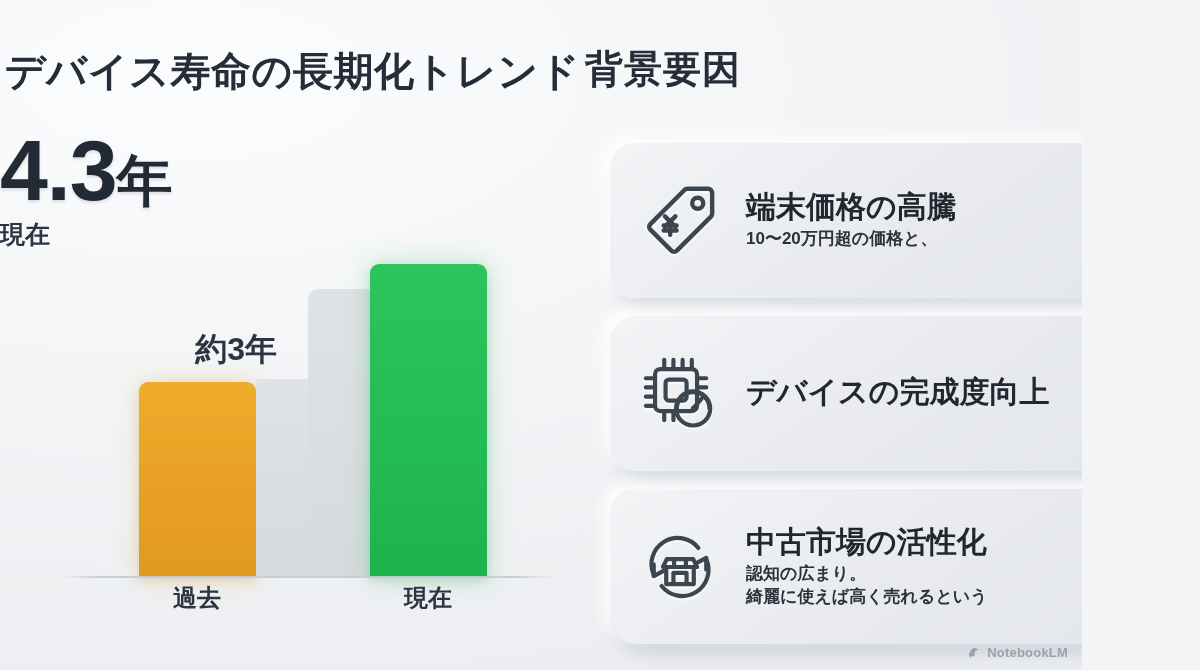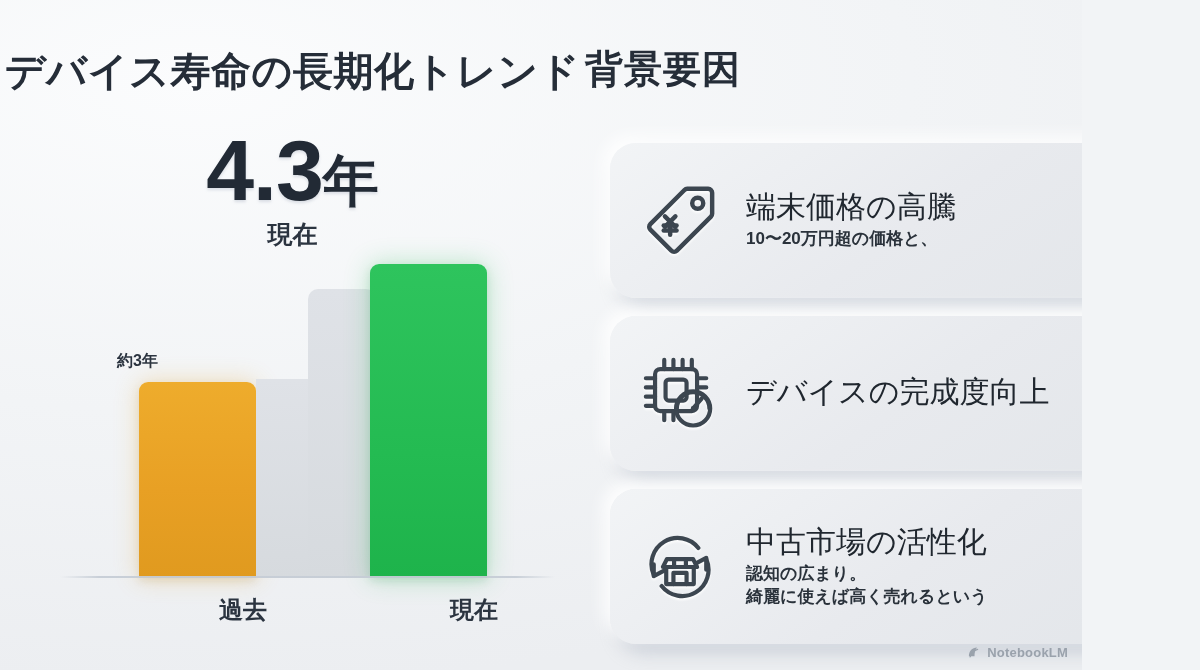--- a/index.html
+++ b/index.html
@@ -46,21 +46,21 @@
     letter-spacing: 0.5px;
     color: #252d38;
     white-space: nowrap;
   }
 
   .big-stat {
     position: absolute;
     left: 0;
     top: 128px;
     width: 585px;
-    text-align: center;
+    text-align: left;
     pointer-events: none;
   }
   .big-stat .value {
     font-size: 86px;
     font-weight: 800;
     line-height: 0.98;
     letter-spacing: -1px;
     color: #222a35;
     display: block;
     text-shadow: 0 2px 3px rgba(160,170,185,0.35);
@@ -135,35 +135,35 @@
   }
   .step-high {
     left: 248px;
     width: 68px;
     height: 289px;
     border-radius: 10px 10px 0 0;
   }
 
   .tick-label {
     position: absolute;
-    bottom: 14px;
+    bottom: 26px;
     width: 140px;
-    text-align: right;
+    text-align: center;
     font-size: 24px;
     font-weight: 700;
     color: #2b3440;
   }
   .tick-past { left: 67px; }
   .tick-now  { left: 298px; }
 
   .bar-note {
     position: absolute;
     width: 160px;
-    text-align: left;
-    font-size: 16px;
+    text-align: right;
+    font-size: 32px;
     font-weight: 700;
     color: #2b3440;
   }
   .note-past {
     left: 57px;
     bottom: 268px;
   }
 
   
   .right-panel {
@@ -222,21 +222,21 @@
     height: 84px;
     display: block;
     filter: drop-shadow(0 2px 1px rgba(255,255,255,0.85));
   }
   .card-text {
     flex: 1 1 auto;
     min-width: 0;
   }
   .card-title {
     font-size: 30px;
-    font-weight: 400;
+    font-weight: 700;
     color: #20272f;
     line-height: 1.1;
     margin-bottom: 5px;
     white-space: nowrap;
   }
   .card-body {
     font-size: 17px;
     font-weight: 700;
     line-height: 1.30;
     color: #2a323b;

